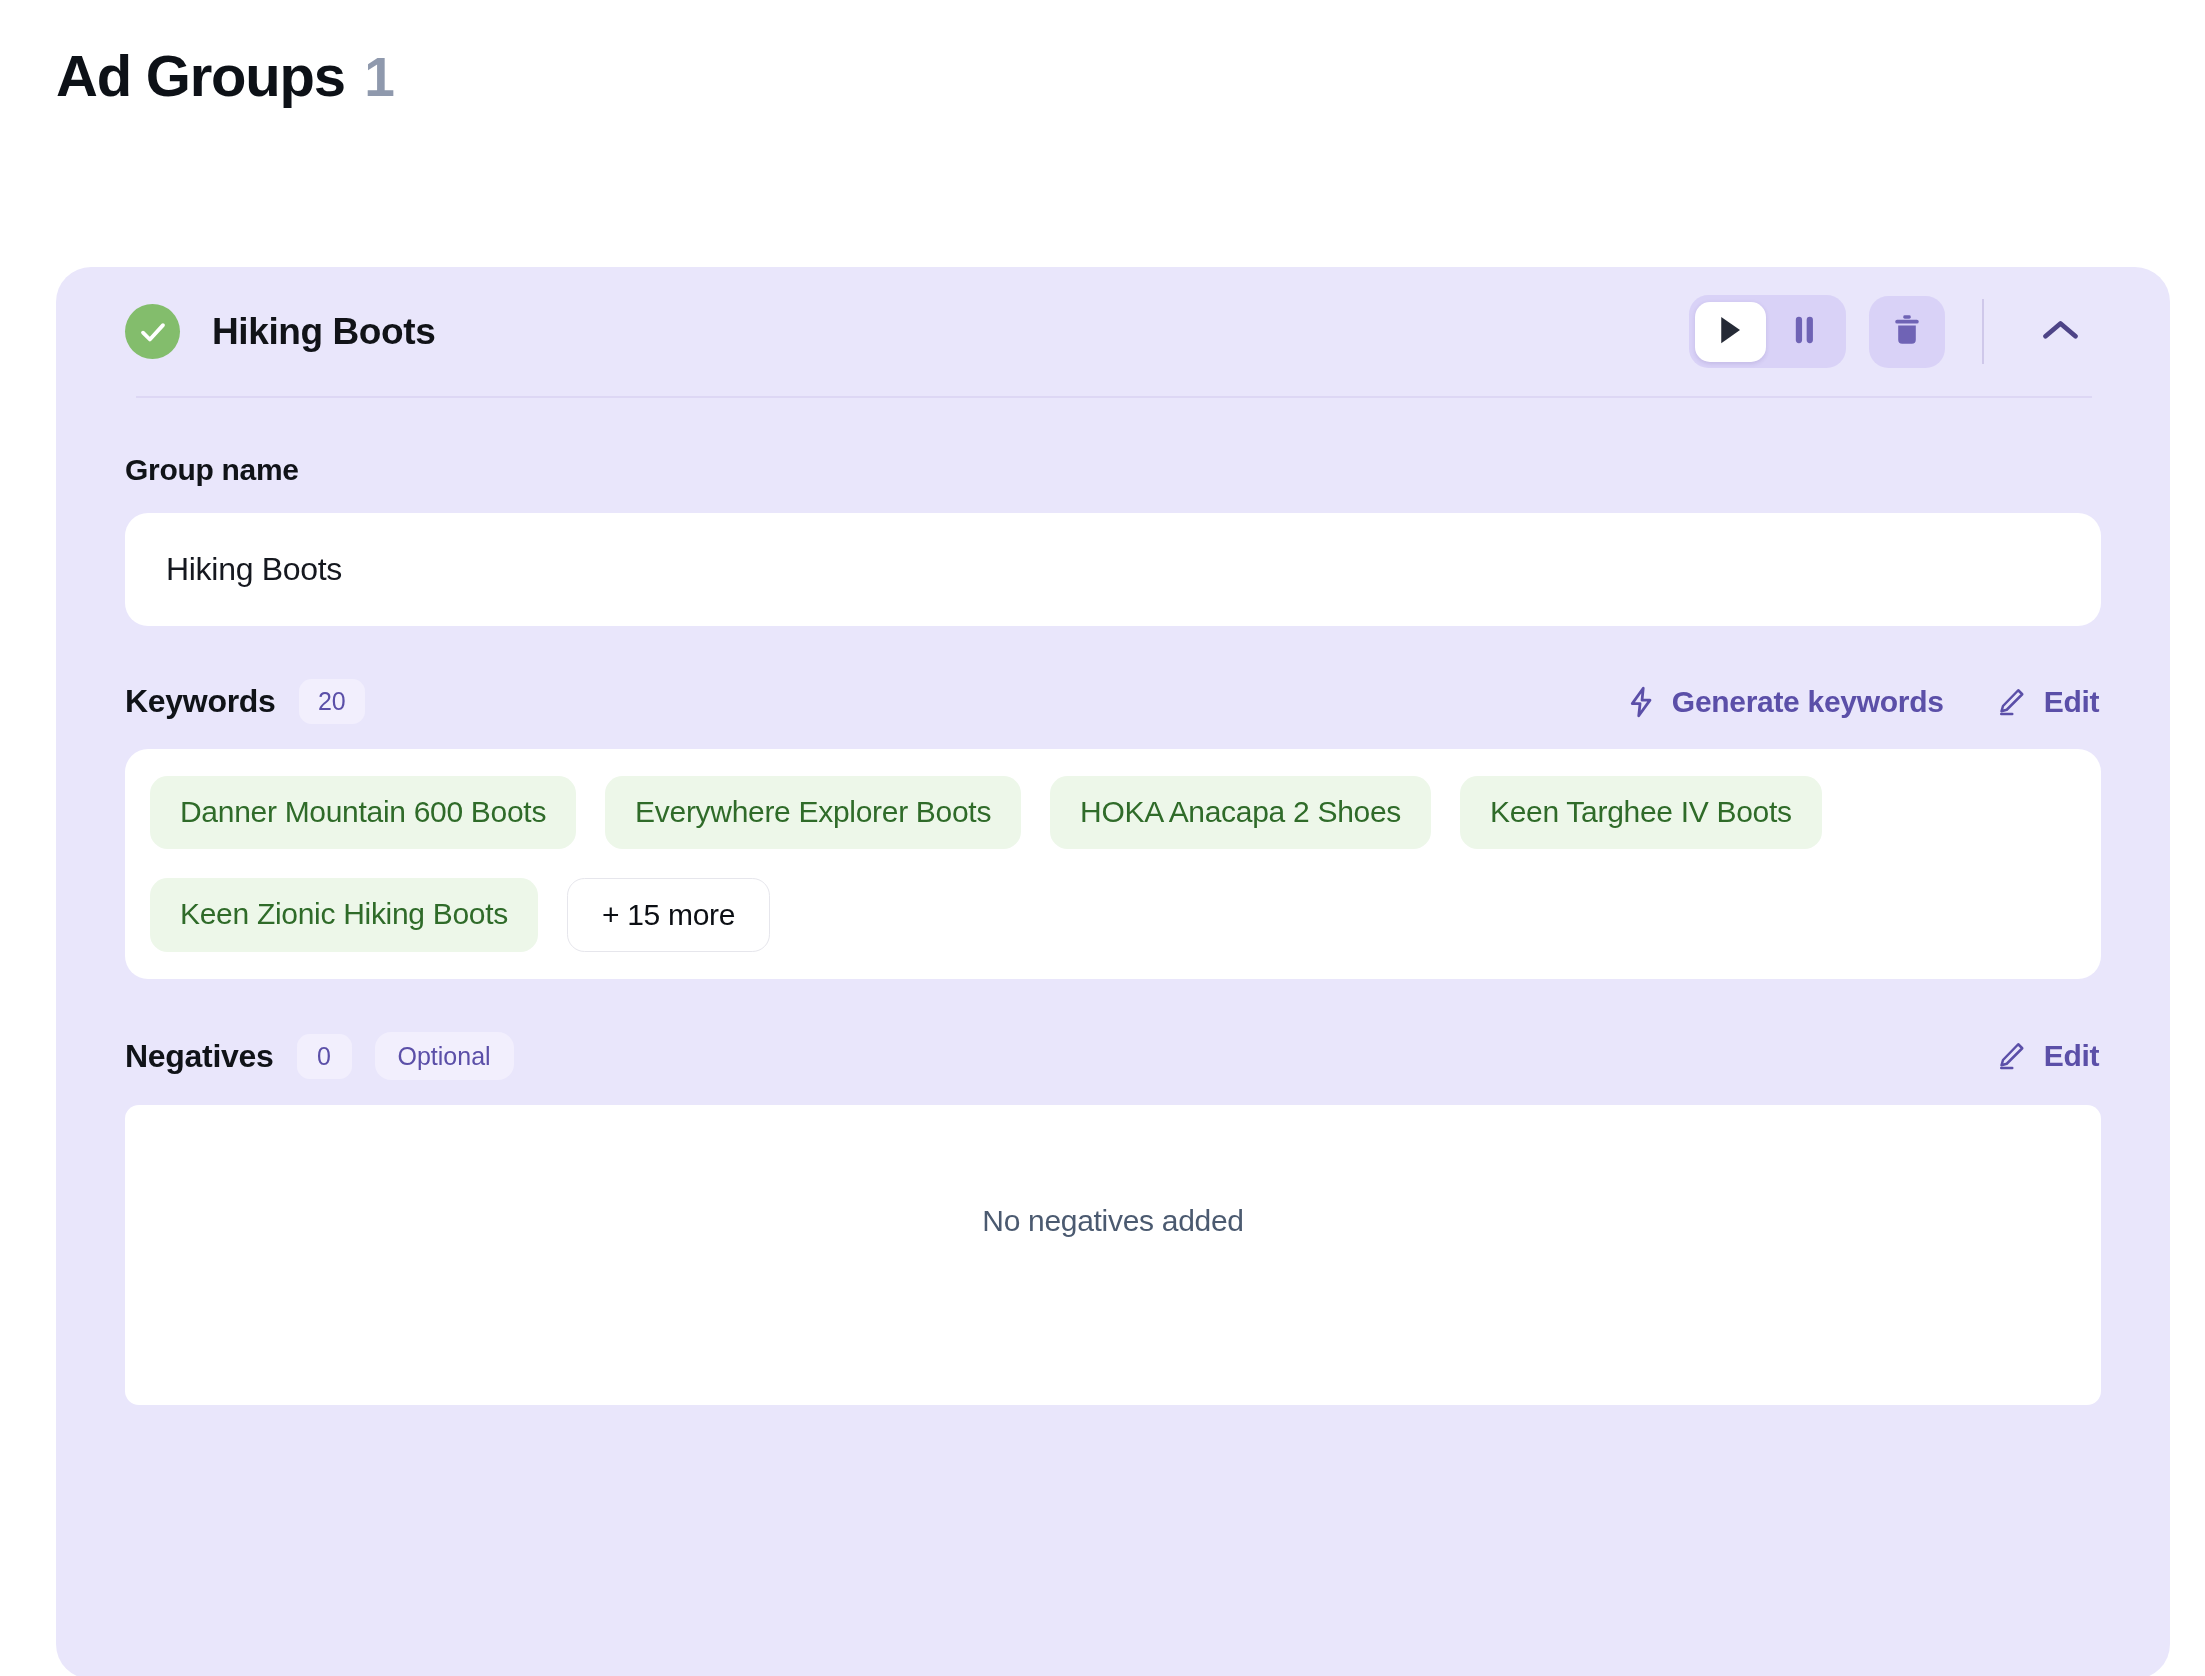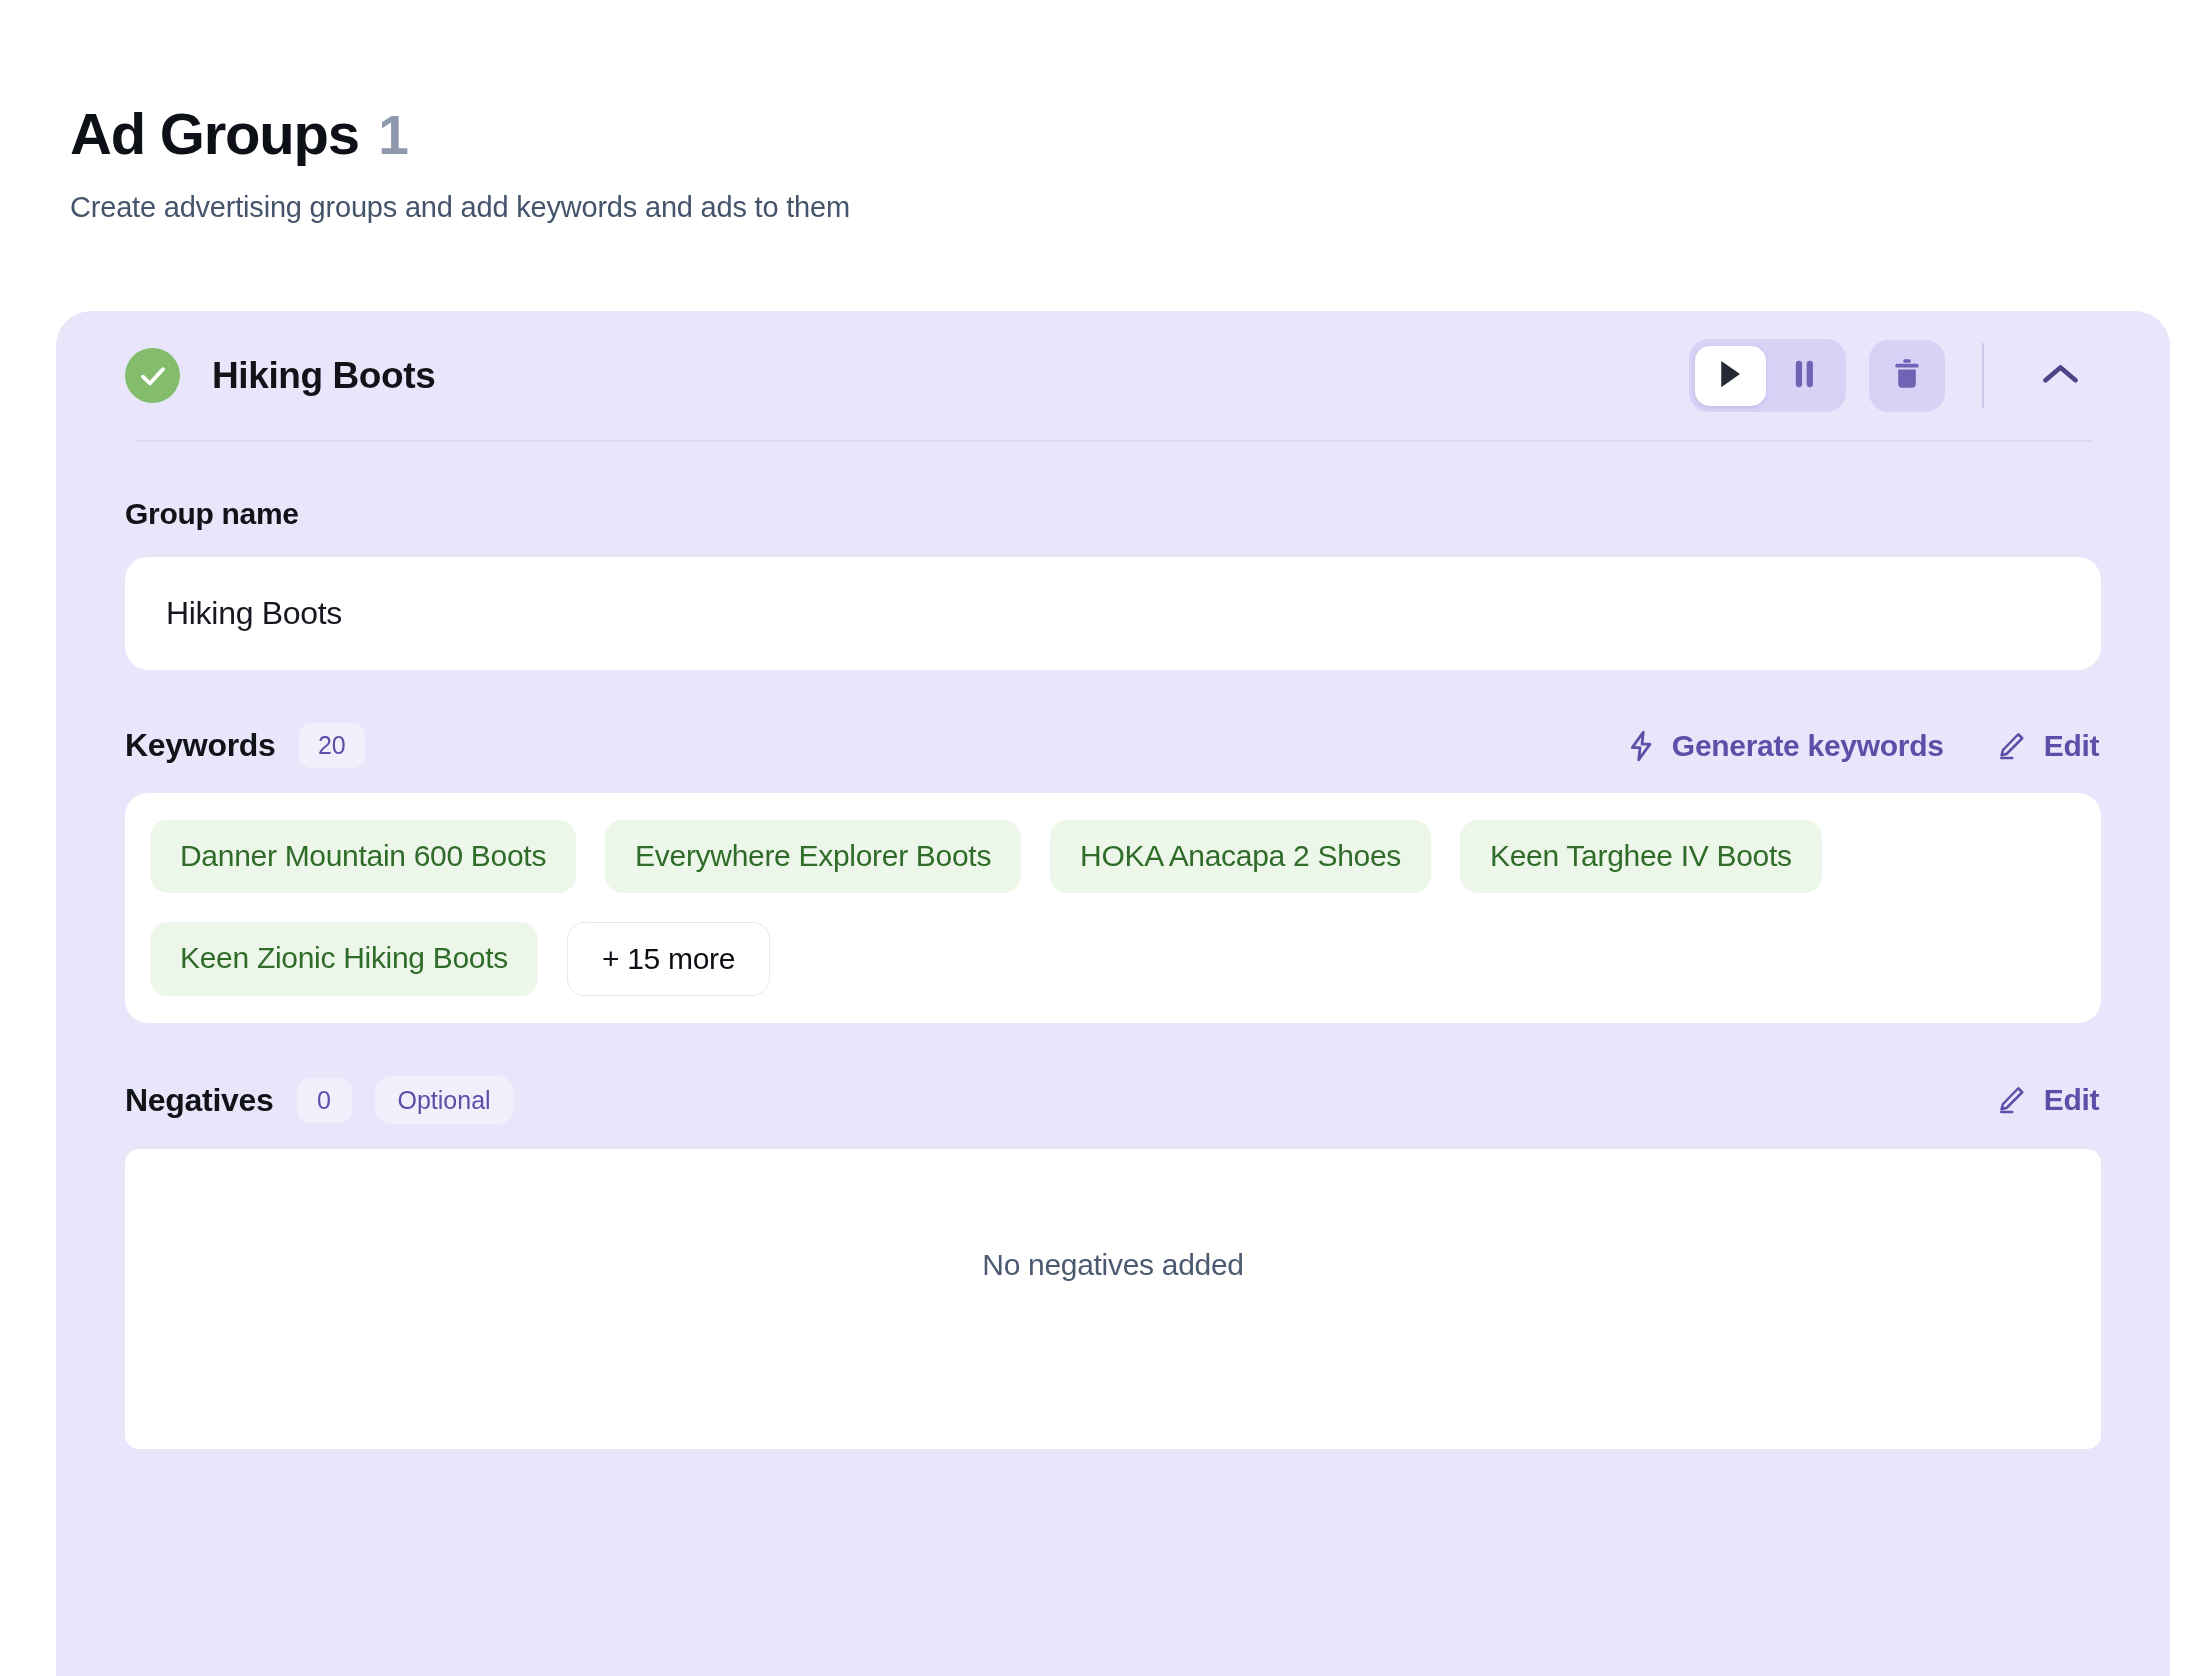--- a/index.html
+++ b/index.html
@@ -10,22 +10,21 @@
     background: #ffffff;
     font-family: "Liberation Sans", sans-serif;
     overflow: hidden;
   }
 
   .page {
     position: relative;
     width: 2206px;
     height: 1179px;
     background: #ffffff;
-    padding: 14px;
-    margin-top: 44px;
+    padding: 0;
   }
 
   
   .page-header { padding: 46px 0 0 56px; }
 
   .page-title {
     font-size: 58px;
     font-weight: 700;
     color: #0d1117;
     letter-spacing: -1.2px;
@@ -294,21 +293,20 @@
 </head>
 <body>
 
 <div class="page">
 
   <div class="page-header">
     <div class="page-title">
       <span>Ad Groups</span>
       <span class="page-title-count">1</span>
     </div>
-    <div class="page-subtitle">Create advertising groups and add keywords and ads to them</div>
   </div>
 
   <div class="group-card">
 
     <div class="card-head">
       <div class="card-head-left">
         <span class="status-check">
           <svg width="30" height="30" viewBox="0 0 24 24" fill="none" stroke="#ffffff" stroke-width="3" stroke-linecap="round" stroke-linejoin="round">
             <polyline points="4,12.5 9.5,18 20,6.5"></polyline>
           </svg>

